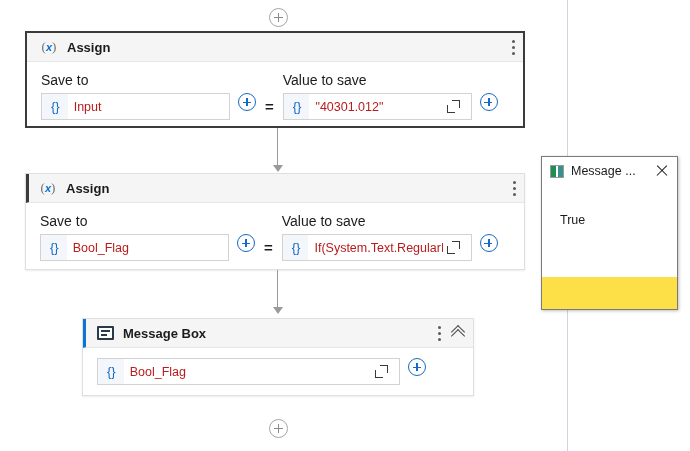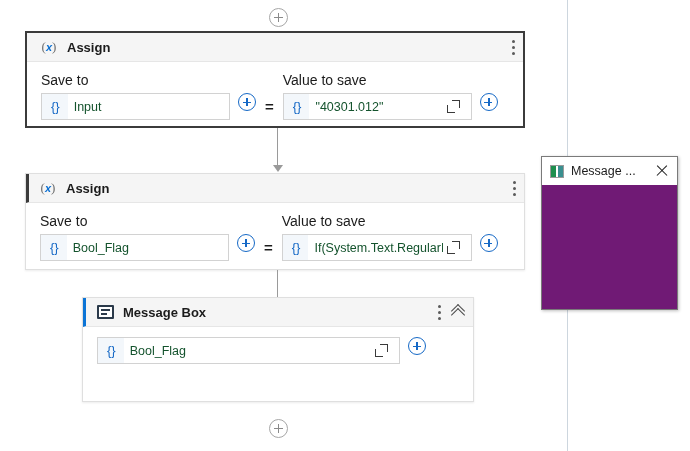--- a/index.html
+++ b/index.html
@@ -187,21 +187,21 @@
     font-size: 13px;
     color: #1669c6;
     padding: 0 8px 0 9px;
     background: #f3f7fb;
     align-self: stretch;
     display: flex; align-items: center;
     font-family: "Liberation Sans", sans-serif;
   }
   .field-value {
     font-size: 12.5px;
-    color: #14532d;
+    color: #b91c1c;
     flex: 1;
     overflow: hidden;
     white-space: nowrap;
     padding-left: 6px;
   }
   .expand-icon {
     width: 13px; height: 13px;
     position: relative;
     margin: 0 7px 0 4px;
     flex: none;
@@ -243,21 +243,21 @@
     color: #1b1b1b;
     font-weight: bold;
     margin: 0 9px;
     line-height: 27px;
     flex: none;
   }
 
   
   .dialog {
     position: absolute;
-    background: #701a75;
+    background: #fde047;
     border: 1px solid #7a7a7a;
     box-shadow: 1px 1px 3px rgba(0,0,0,0.25);
   }
   .dlg-titlebar {
     height: 28px;
     display: flex;
     align-items: center;
     padding: 0 4px 0 8px;
     background: #ffffff;
   }
@@ -423,21 +423,21 @@
           </div>
         </div>
       </div>
     </div>
 
     <div class="connector" style="left:271px; top:270px; height:44px;">
       <span class="line" style="height:37px;"></span>
       <span class="head" style="top:37px;"></span>
     </div>
 
-    <div class="card plain accent-blue" style="left:82px; top:297px; width:392px; height:105px;">
+    <div class="card plain accent-blue" style="left:82px; top:318px; width:392px; height:78px;">
       <div class="card-header">
         <span class="hdr-icon">
           <span class="icon-msgbox"></span>
         </span>
         <span class="card-title">Message Box</span>
         <span class="hdr-right">
           <span class="kebab">
             <i></i>
               <i></i>
               <i></i>
@@ -467,15 +467,18 @@
   <div class="dialog" style="left:541px; top:156px; width:137px; height:154px;">
     <div class="dlg-titlebar">
       <span class="dlg-app-icon">
         <i></i>
           <i></i>
           <i></i>
       </span>
       <span class="dlg-title">Message ...</span>
       <span class="dlg-close"></span>
     </div>
+    <div class="dlg-body">
+      <div class="dlg-text">True</div>
+    </div>
   </div>
 
 </div>
 
 </body></html>

